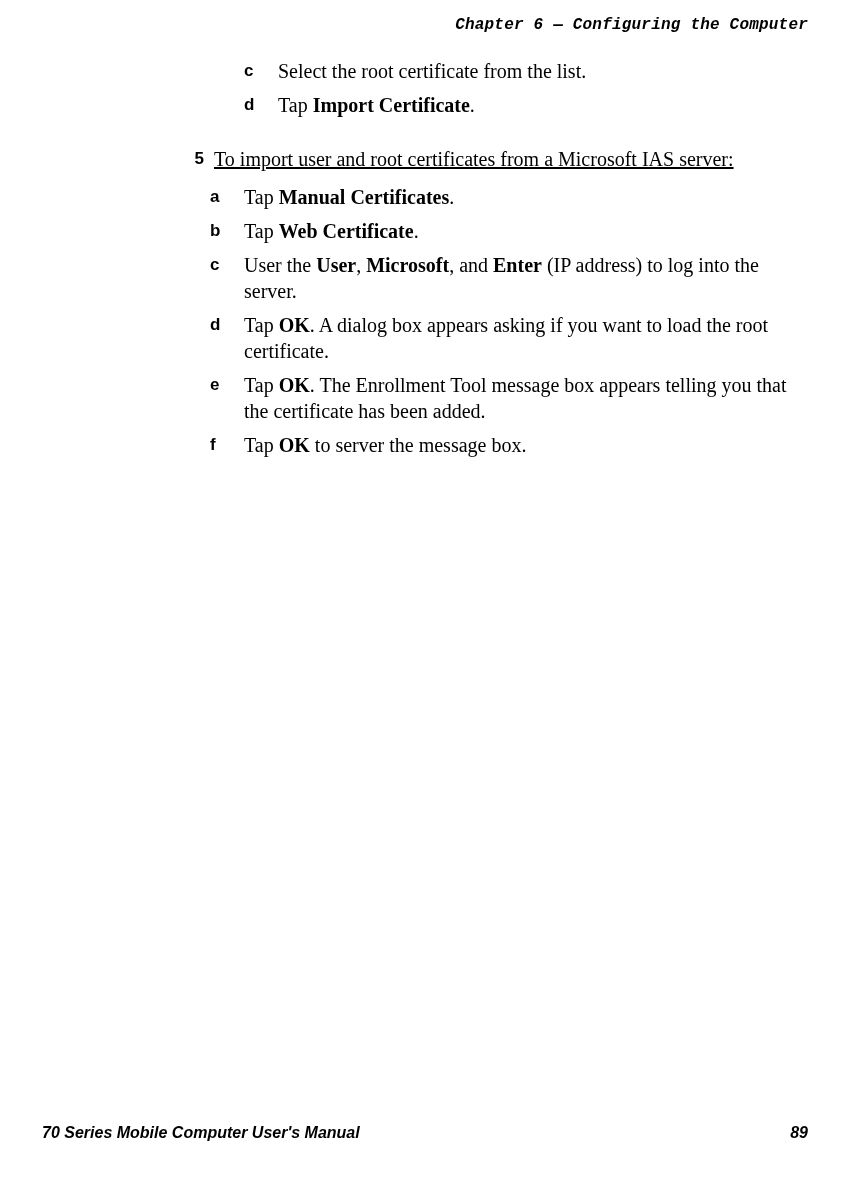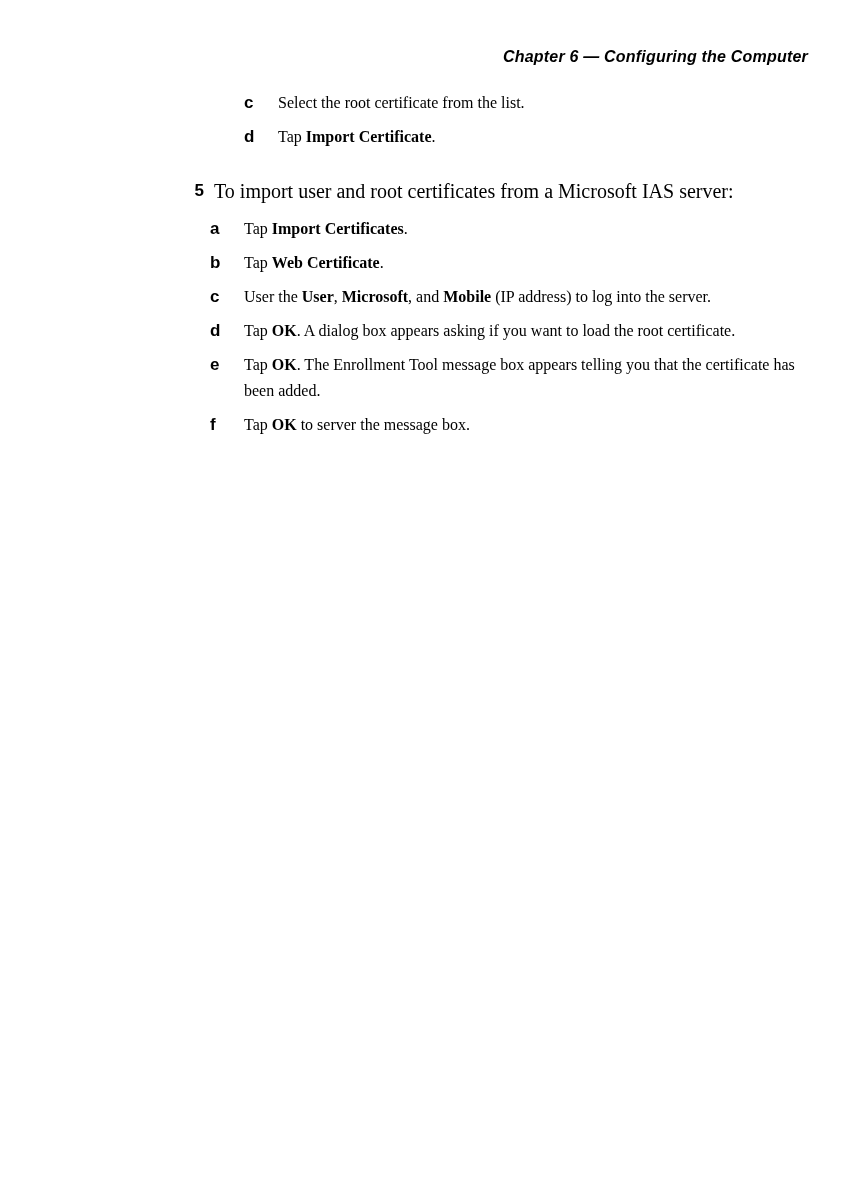--- a/index.html
+++ b/index.html
@@ -14,27 +14,26 @@
       color: #000;
     }
     .page {
       position: relative;
       width: 850px;
       height: 1178px;
       padding: 16px 42px 40px 42px;
     }
     .chapter-header {
       text-align: right;
-      font-family: Liberation Sans, sans-serif;
+      font-family: Liberation Mono, monospace;
       font-weight: 900;
       font-style: italic;
       font-size: 16px;
       letter-spacing: 0.2px;
       margin-bottom: 24px;
-      margin-top: 32px;
     }
     .content {
       margin-left: 168px;
       margin-right: 10px;
     }
     .row {
       display: flex;
       align-items: flex-start;
       margin-bottom: 8px;
     }
@@ -46,38 +45,39 @@
       line-height: 26px;
       text-align: left;
     }
     .marker.num {
       flex: 0 0 28px;
       text-align: right;
       margin-right: 10px;
     }
     .body-text {
       flex: 1;
-      font-size: 16px;
+      font-size: 20px;
       line-height: 26px;
     }
     .sublist {
       margin-left: 34px;
     }
     .step5-block {
       margin-top: 28px;
       margin-left: -34px;
     }
     .step5-row {
       display: flex;
       align-items: flex-start;
       margin-bottom: 12px;
     }
     .step5-row .body-text {
       font-size: 20px;
       line-height: 26px;
+      text-decoration: underline;
     }
     .step5-sub {
       margin-left: 34px;
     }
     .footer {
       position: absolute;
       bottom: 36px;
       left: 42px;
       right: 42px;
       display: flex;
@@ -115,33 +115,33 @@
     <div class="step5-block">
       <div class="step5-row">
         <div class="marker num">5</div>
         <div class="body-text">To import user and root certificates from a Microsoft IAS server:</div>
       </div>
 
       <div class="step5-sub">
         <div class="row">
           <div class="marker">a</div>
           <div class="body-text">
-            <span>Tap </span><b>Import Certificates</b><span>.</span>
+            <span>Tap </span><b>Manual Certificates</b><span>.</span>
           </div>
         </div>
         <div class="row">
           <div class="marker">b</div>
           <div class="body-text">
             <span>Tap </span><b>Web Certificate</b><span>.</span>
           </div>
         </div>
         <div class="row">
           <div class="marker">c</div>
           <div class="body-text">
-            <span>User the </span><b>User</b><span>, </span><b>Microsoft</b><span>, and </span><b>Mobile</b><span> (IP address) to log into the server.</span>
+            <span>User the </span><b>User</b><span>, </span><b>Microsoft</b><span>, and </span><b>Enter</b><span> (IP address) to log into the server.</span>
           </div>
         </div>
         <div class="row">
           <div class="marker">d</div>
           <div class="body-text">
             <span>Tap </span><b>OK</b><span>. A dialog box appears asking if you want to load the root certificate.</span>
           </div>
         </div>
         <div class="row">
           <div class="marker">e</div>
@@ -153,14 +153,18 @@
           <div class="marker">f</div>
           <div class="body-text">
             <span>Tap </span><b>OK</b><span> to server the message box.</span>
           </div>
         </div>
       </div>
     </div>
 
   </div>
 
+  <div class="footer">
+    <div>70 Series Mobile Computer User's Manual</div>
+    <div>89</div>
+  </div>
 
 </div>
 
 </body></html>

